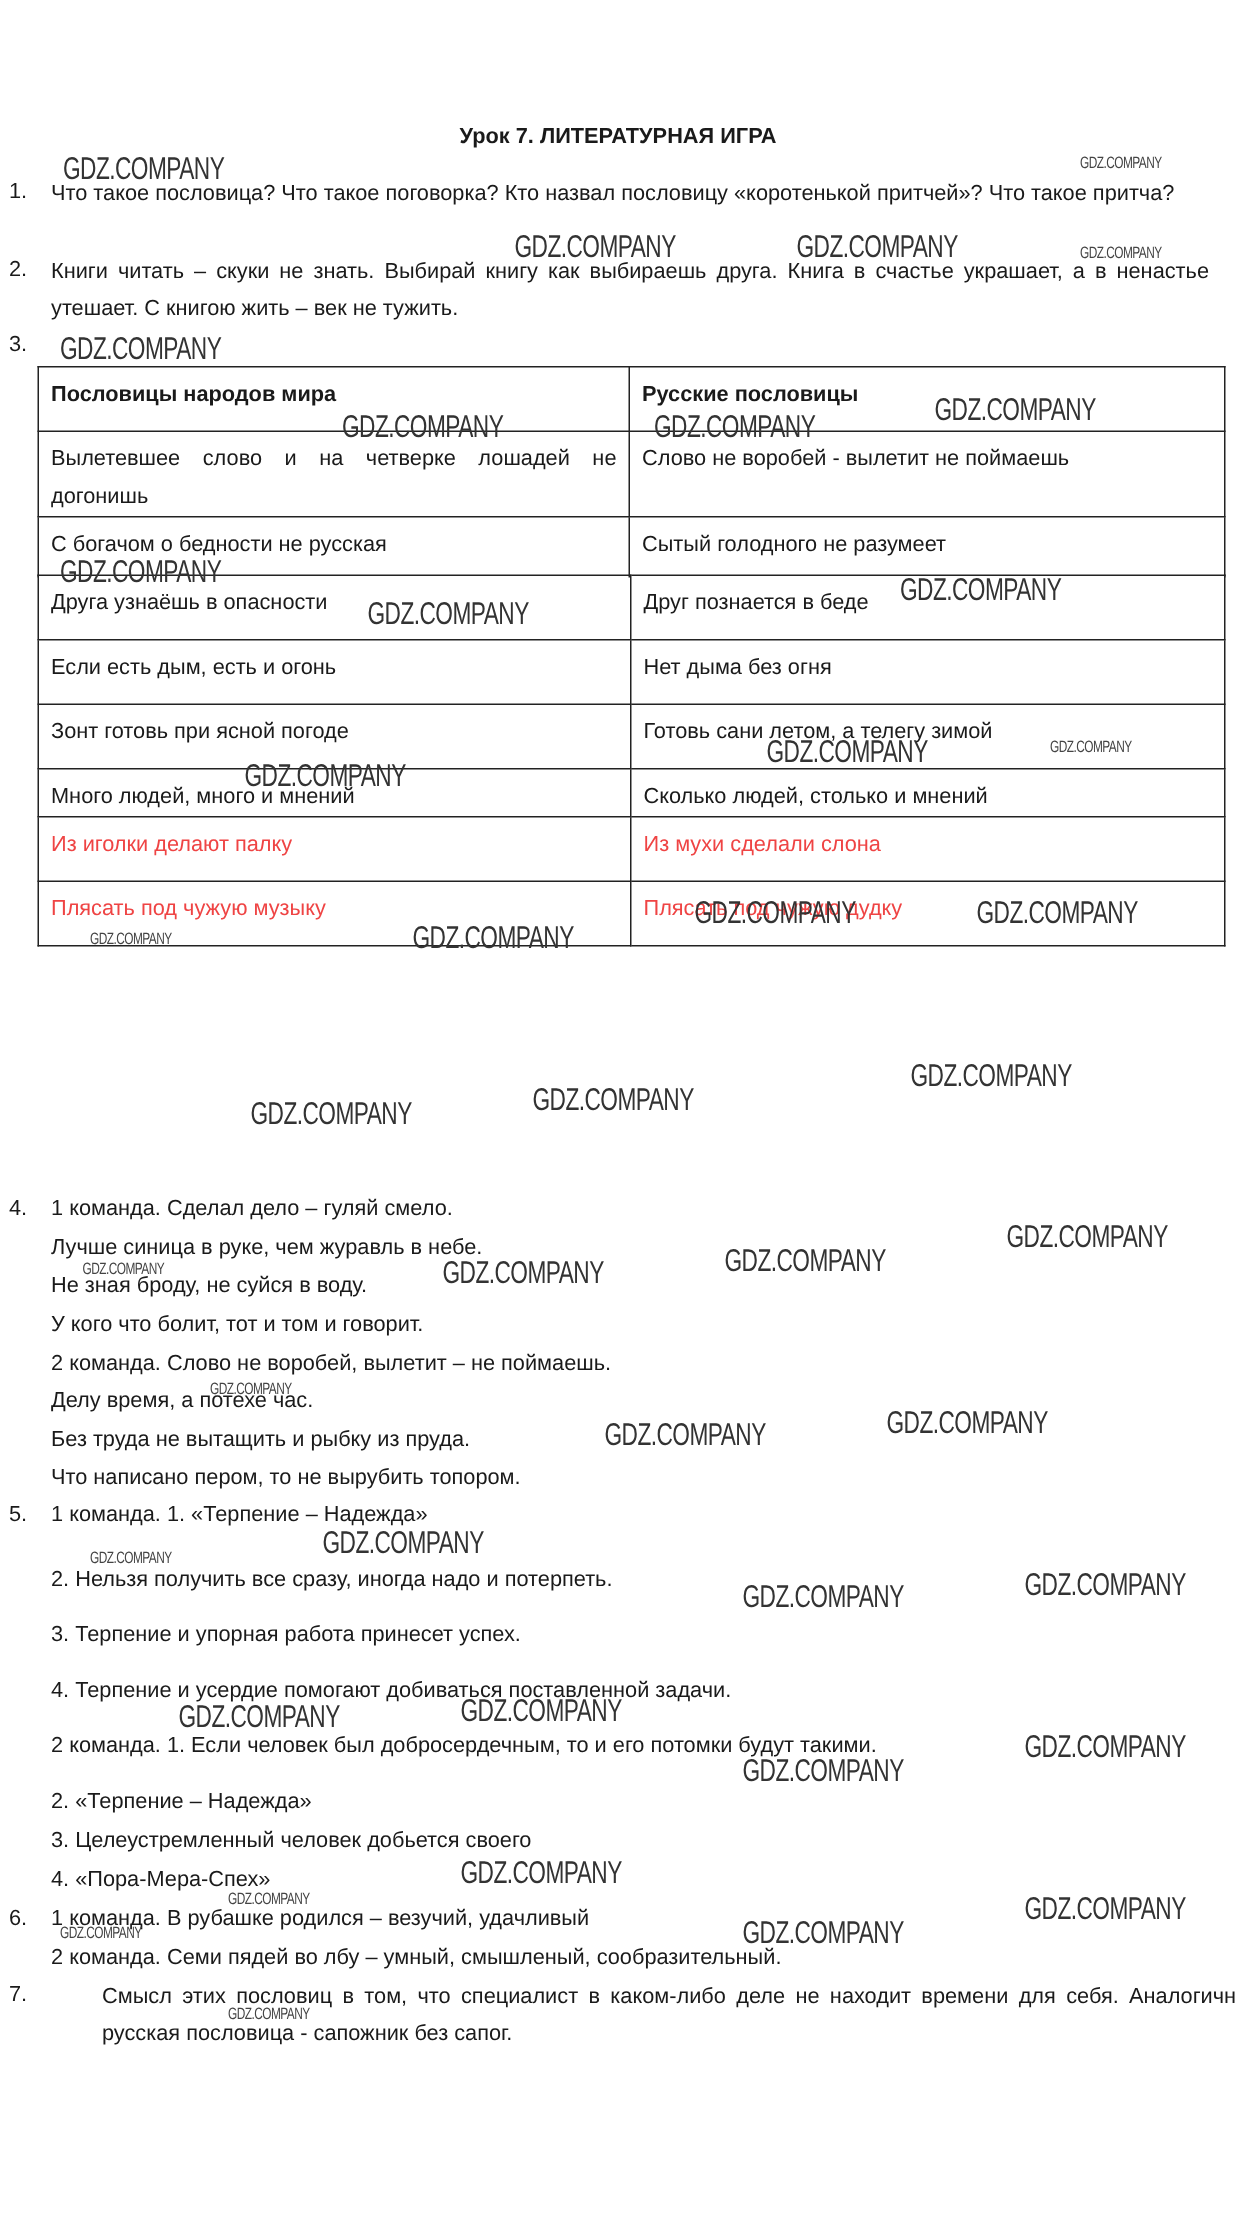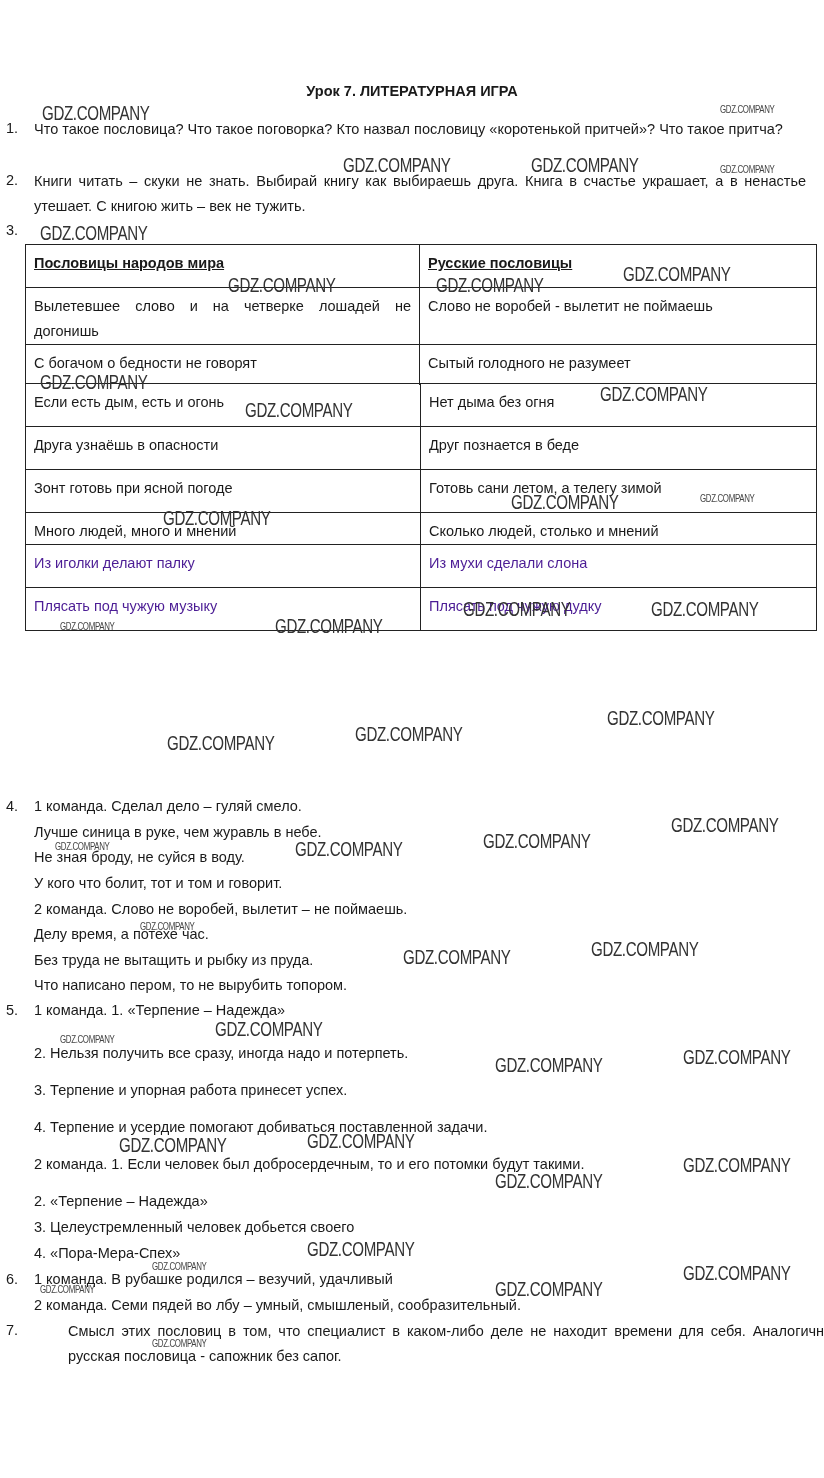--- a/index.html
+++ b/index.html
@@ -6,27 +6,27 @@
   body { width:824px; height:1478px; position:relative; overflow:hidden;
          font-family:"Liberation Sans", sans-serif; color:#1a1a1a; font-size:14.5px; }
   .title { position:absolute; top:83px; left:0; width:824px; text-align:center;
            font-weight:bold; font-size:14.5px; }
   .num { position:absolute; left:6px; font-size:14.5px; }
   .para { position:absolute; left:34px; width:772px; line-height:25px; text-align:justify; font-size:14.5px; }
   .line { position:absolute; left:34px; font-size:14.5px; white-space:nowrap; }
   table { position:absolute; border-collapse:collapse; left:25px; width:791px; table-layout:fixed; }
   td { border:1.4px solid #222; vertical-align:top; padding:6px 8px 0 8px; font-size:14.5px;
        line-height:25px; text-align:justify; }
-  td.h { font-weight:bold;text-decoration:underline; }
+  td.h { font-weight:bold; }
   .wm { position:absolute; font-family:"Liberation Sans Narrow","Liberation Sans", sans-serif;
         color:#333; letter-spacing:-0.5px; transform:scaleX(0.72); transform-origin:left top;
         white-space:nowrap; pointer-events:none; }
   .wm.big { font-size:21px; }
   .wm.small { font-size:11px; color:#444; }
-  .faded { color:#4c1d95; }
+  .faded { color:#ef4444; }
 </style>
 </head>
 <body>
 
 <div class="title">Урок 7. ЛИТЕРАТУРНАЯ ИГРА</div>
 
 <span class="num" style="top:120px;">1.</span>
 <div class="para" style="top:117px;">Что такое пословица? Что такое поговорка? Кто назвал пословицу «коротенькой притчей»? Что такое притча?</div>
 
 <span class="num" style="top:172px;">2.</span>
@@ -42,39 +42,39 @@
   <tbody>
       <tr style="height:43px;">
     <td class="h">Пословицы народов мира</td>
     <td class="h">Русские пословицы</td>
   </tr>
   <tr style="height:52px;">
     <td>Вылетевшее слово и на четверке лошадей не догонишь</td>
     <td>Слово не воробей - вылетит не поймаешь</td>
   </tr>
   <tr style="height:40px;">
-    <td style="border-bottom:none;">С богачом о бедности не говорят</td>
+    <td style="border-bottom:none;">С богачом о бедности не русская</td>
     <td style="border-bottom:none;">Сытый голодного не разумеет</td>
   </tr>
 </tbody>
   </table>
 
 <table style="top:383px;">
   <colgroup>
       <col style="width:395px">
       <col style="width:396px">
     </colgroup>
   <tbody>
       <tr style="height:43px;">
+    <td>Друга узнаёшь в опасности</td>
+    <td>Друг познается в беде</td>
+  </tr>
+  <tr style="height:43px;">
     <td>Если есть дым, есть и огонь</td>
     <td>Нет дыма без огня</td>
-  </tr>
-  <tr style="height:43px;">
-    <td>Друга узнаёшь в опасности</td>
-    <td>Друг познается в беде</td>
   </tr>
   <tr style="height:43px;">
     <td>Зонт готовь при ясной погоде</td>
     <td>Готовь сани летом, а телегу зимой</td>
   </tr>
   <tr style="height:25px;">
     <td>Много людей, много и мнений</td>
     <td>Сколько людей, столько и мнений</td>
   </tr>
   <tr style="height:43px;">

